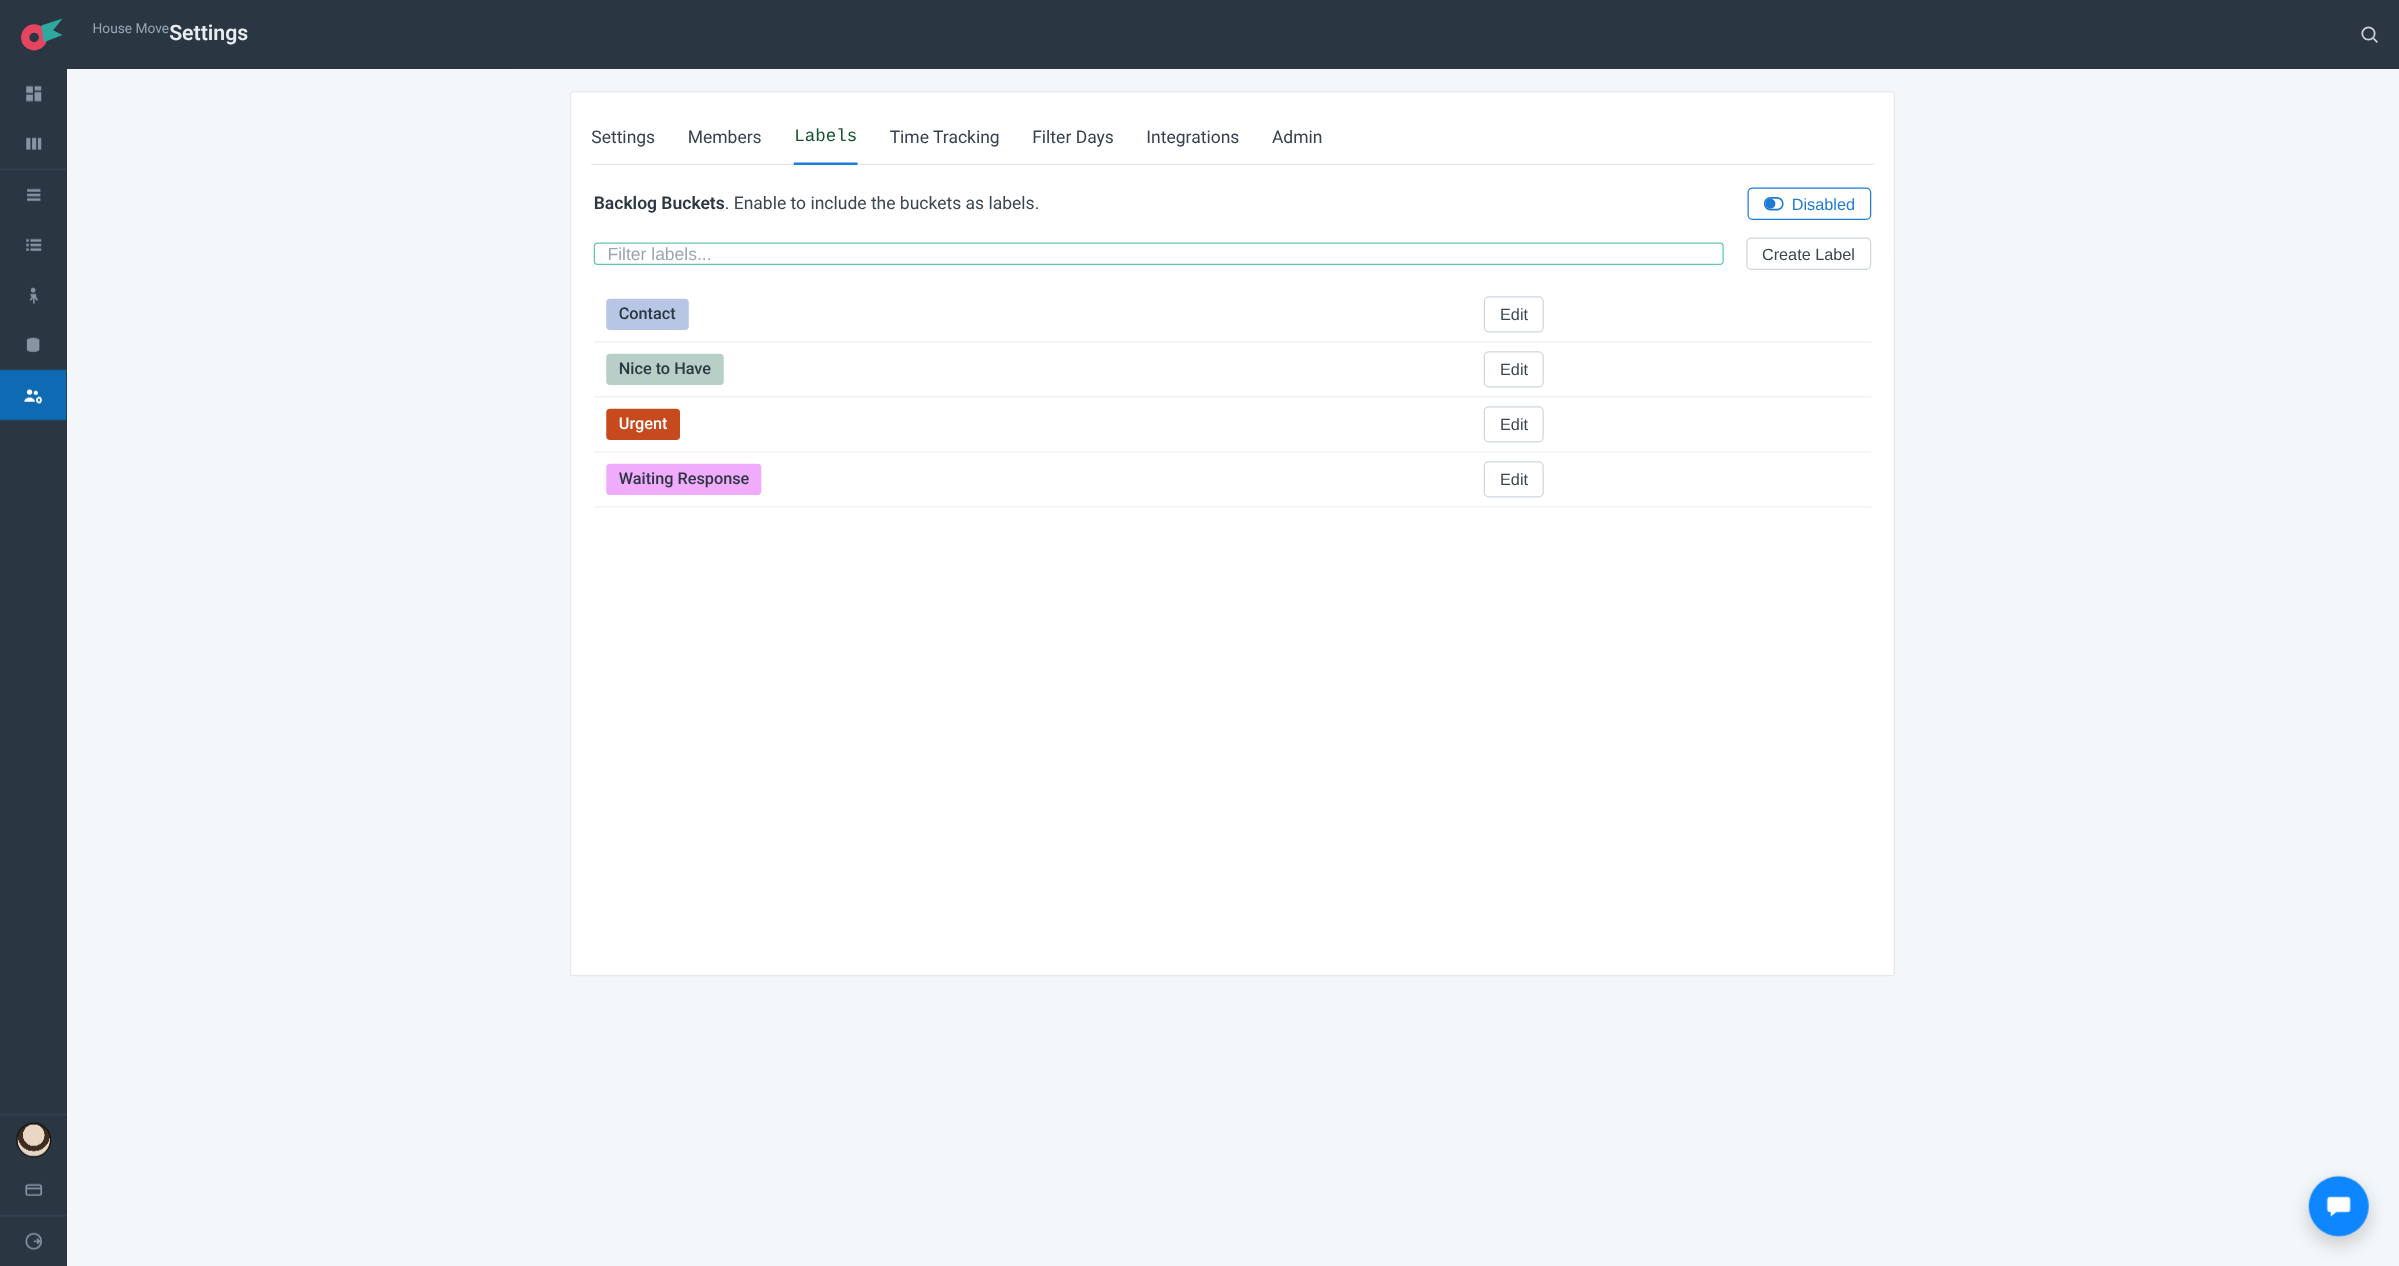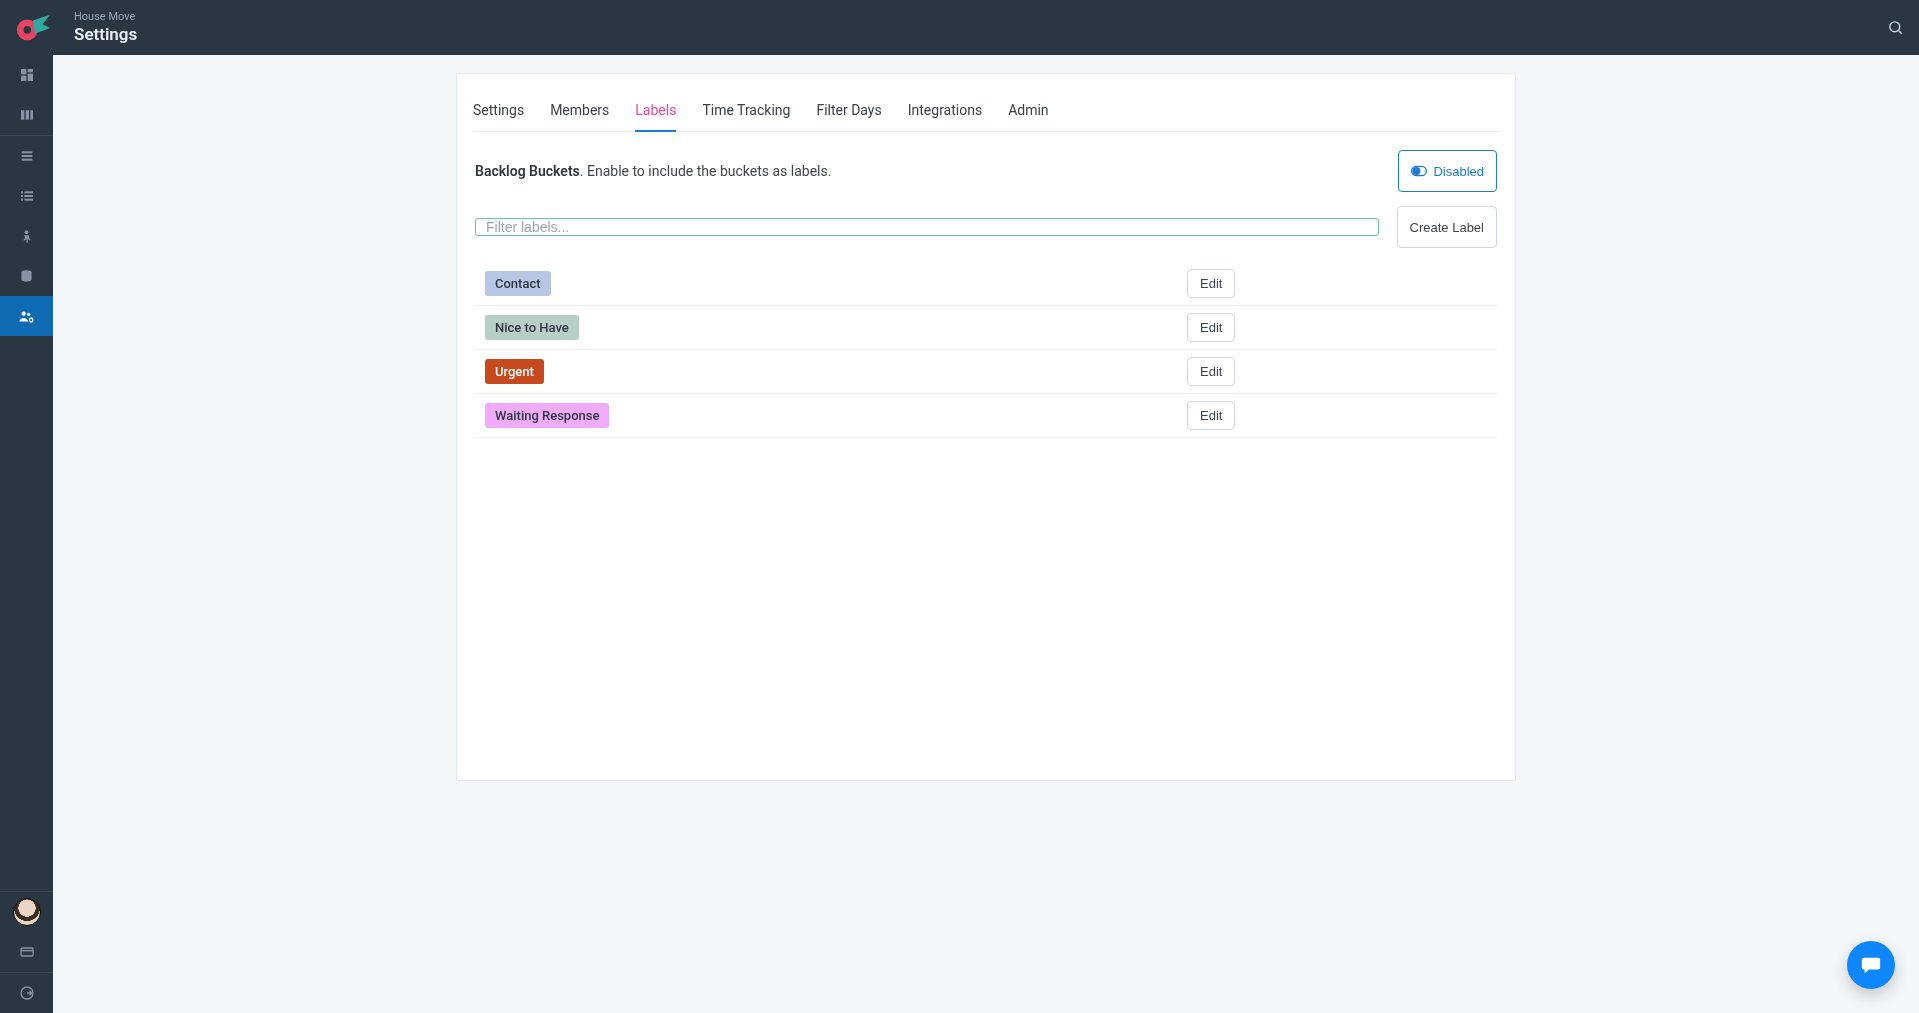--- a/index.html
+++ b/index.html
@@ -22,21 +22,21 @@
     align-items: center;
     padding-left: 14px;
     z-index: 50;
   }
   .topbar .logo {
     width: 38px; height: 38px;
     margin-right: 22px;
     position: relative;
   }
   .topbar .breadcrumb-block {
-    display: flex; flex-direction: column; color: #d7dde3;
+    display: flex; flex-direction: row; color: #d7dde3;
   }
   .topbar .breadcrumb-small { font-size: 11px; color: #9aa6b2; line-height: 1.2; }
   .topbar .breadcrumb-title { font-size: 17px; font-weight: 600; color: #e8edf2; line-height: 1.3; }
   .topbar .spacer { flex: 1; }
   .topbar .search-icon {
     width: 48px; height: 55px; display: flex; align-items: center; justify-content: center;
     color: #c9d1da; cursor: pointer;
   }
 
   
@@ -94,37 +94,38 @@
   .tab {
     display: inline-block;
     padding: 10px 0 12px;
     color: #37424e;
     font-size: 14px;
     cursor: pointer;
     border-bottom: 2px solid transparent;
     margin-bottom: -1px;
   }
   .tab.active {
-    color: #ec4899;
+    color: #14532d;
     border-bottom-color: #1d7bd6;
+    font-family: Liberation Mono, monospace;
   }
 
   
   .section-row {
     display: flex; align-items: center;
     padding: 18px 2px 14px;
     gap: 14px;
   }
   .section-row .text { color: #3c4651; font-size: 14px; }
   .section-row .text b { font-weight: 600; color: #2d3742; }
   .section-row .spacer { flex: 1; }
 
   .btn {
     display: inline-flex; align-items: center; gap: 6px;
-    height: 42px;
+    height: 26px;
     padding: 0 12px;
     background: #fff;
     border: 1px solid #cfd6de;
     border-radius: 4px;
     color: #3c4651;
     font-size: 13px;
     cursor: pointer;
   }
   .btn.small { height: 29px; padding: 0 12px; }
   .btn.outline-blue { border-color: #1d7bd6; color: #1d7bd6; }

